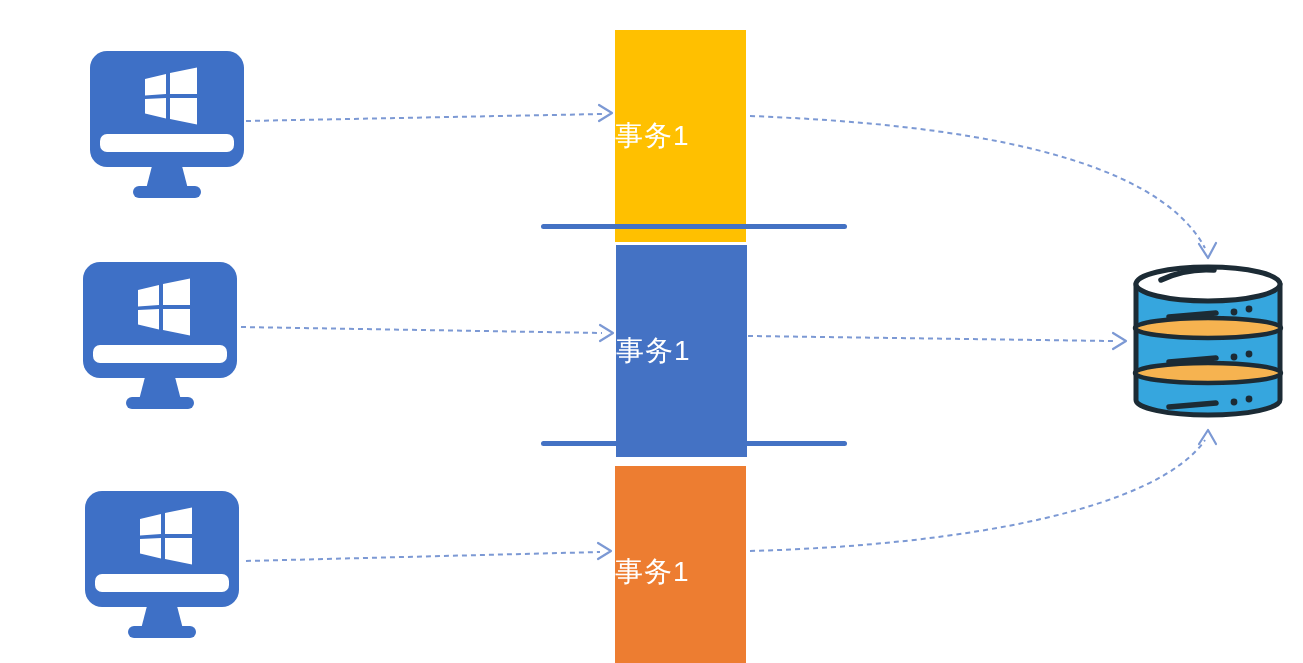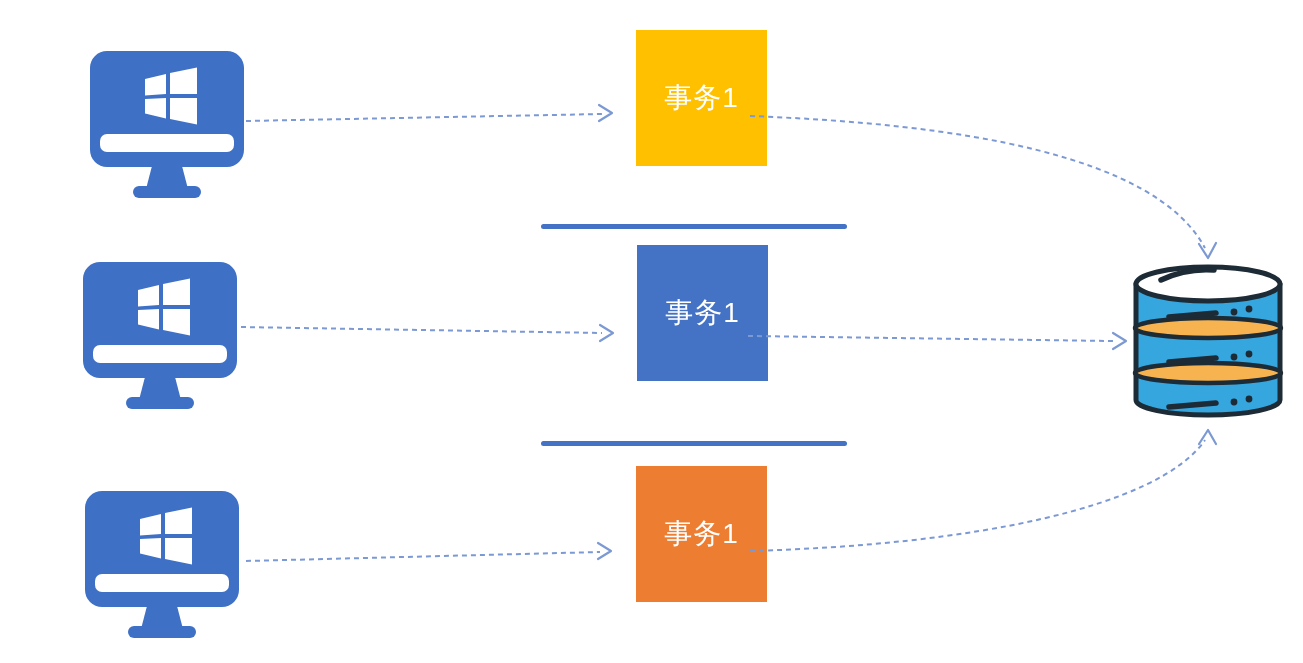--- a/index.html
+++ b/index.html
@@ -13,25 +13,24 @@
   }
   .node { position: absolute; }
   .client-icon { width: 156px; height: 148px; }
   .client-1 { left: 89px;  top: 50px;  }
   .client-2 { left: 82px;  top: 261px; }
   .client-3 { left: 84px;  top: 490px; }
 
   .tx-box {
     position: absolute;
     width: 131px;
-    height: 136px;
+    height: 212px;
     display: flex;
     align-items: center;
-    justify-content: center;
-    margin-left: 21px;
+    justify-content: flex-start;
   }
   .tx-1 { left: 615px; top: 30px;  background: var(--tx1-color, #FFC000); }
   .tx-2 { left: 616px; top: 245px; background: var(--tx2-color, #4472C4); }
   .tx-3 { left: 615px; top: 466px; background: var(--tx3-color, #ED7D31); }
   .tx-label {
     color: var(--label-color, #ffffff);
     font-size: 28px;
     letter-spacing: 1px;
     line-height: 1;
     user-select: none;

